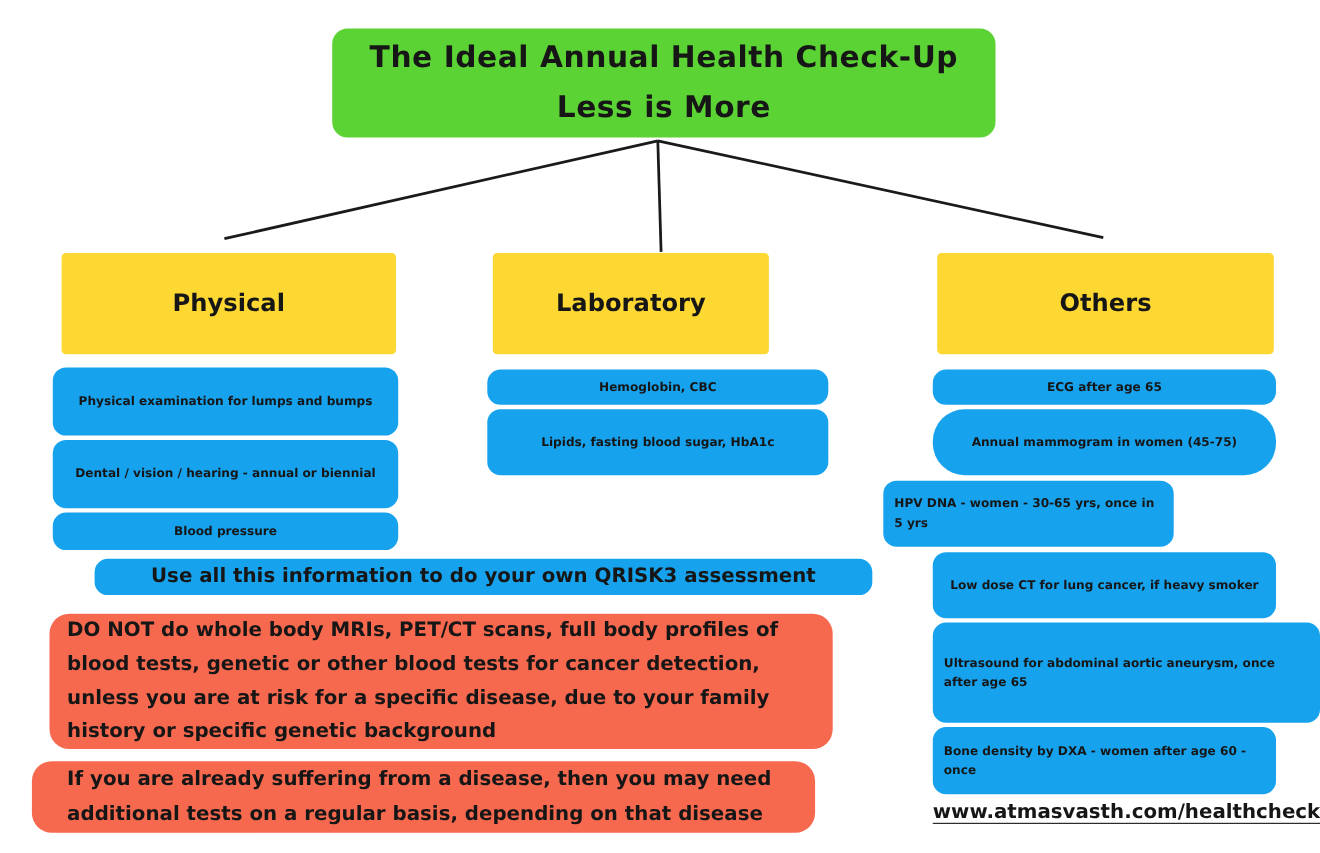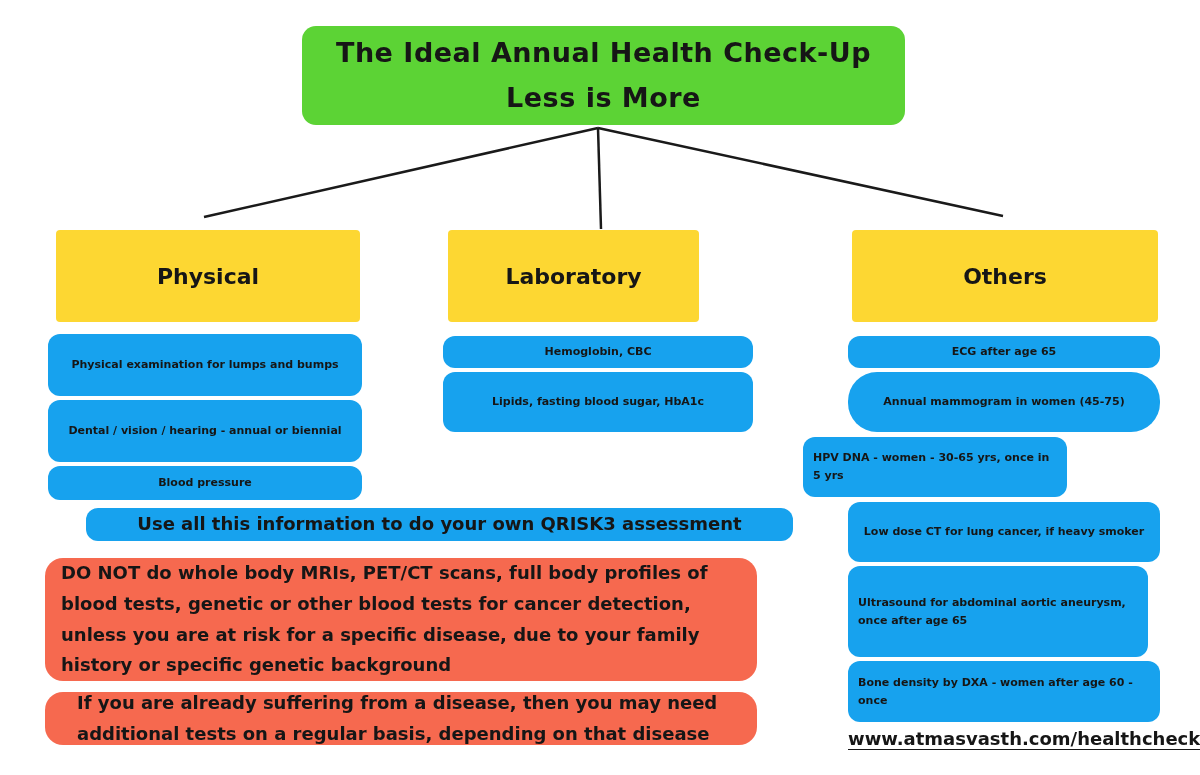--- a/index.html
+++ b/index.html
@@ -92,25 +92,25 @@
   <div class="box blue" style="left:48px; top:400px; width:314px; height:62px;">Dental / vision / hearing - annual or biennial</div>
   <div class="box blue" style="left:48px; top:466px; width:314px; height:34px;">Blood pressure</div>
 
   <div class="box blue" style="left:443px; top:336px; width:310px; height:32px;">Hemoglobin, CBC</div>
   <div class="box blue" style="left:443px; top:372px; width:310px; height:60px;">Lipids, fasting blood sugar, HbA1c</div>
 
   <div class="box blue" style="left:848px; top:336px; width:312px; height:32px;">ECG after age 65</div>
   <div class="box blue" style="left:848px; top:372px; width:312px; height:60px;border-radius:29px;">Annual mammogram in women (45-75)</div>
   <div class="box blue" style="left:803px; top:437px; width:264px; height:60px;">HPV DNA - women - 30-65 yrs, once in 5 yrs</div>
   <div class="box blue" style="left:848px; top:502px; width:312px; height:60px;">Low dose CT for lung cancer, if heavy smoker</div>
-  <div class="box blue" style="left:848px; top:566px; width:300px; height:91px;">Ultrasound for abdominal aortic aneurysm, once after age 65</div>
+  <div class="box blue" style="left:848px; top:566px; width:352px; height:91px;">Ultrasound for abdominal aortic aneurysm, once after age 65</div>
   <div class="box blue" style="left:848px; top:661px; width:312px; height:61px;">Bone density by DXA - women after age 60 - once</div>
 
   <div class="box blue" style="left:50px; top:508px; width:707px; height:33px; font-size:18px;margin-left:36px;">Use all this information to do your own QRISK3 assessment</div>
 
   <div class="box red" style="left:45px; top:558px; width:712px; height:123px;">DO NOT do whole body MRIs, PET/CT scans, full body profiles of blood tests, genetic or other blood tests for cancer detection, unless you are at risk for a specific disease, due to your family history or specific genetic background</div>
-  <div class="box red" style="left:45px; top:692px; width:712px; height:53px;padding-left:32px;">If you are already suffering from a disease, then you may need additional tests on a regular basis, depending on that disease</div>
+  <div class="box red" style="left:29px; top:692px; width:712px; height:65px;padding-left:32px;">If you are already suffering from a disease, then you may need additional tests on a regular basis, depending on that disease</div>
 
   <div class="link-wrap">
     <a href="#">www.atmasvasth.com/healthcheckup</a>
   </div>
 
 </div>
 
 </body></html>

